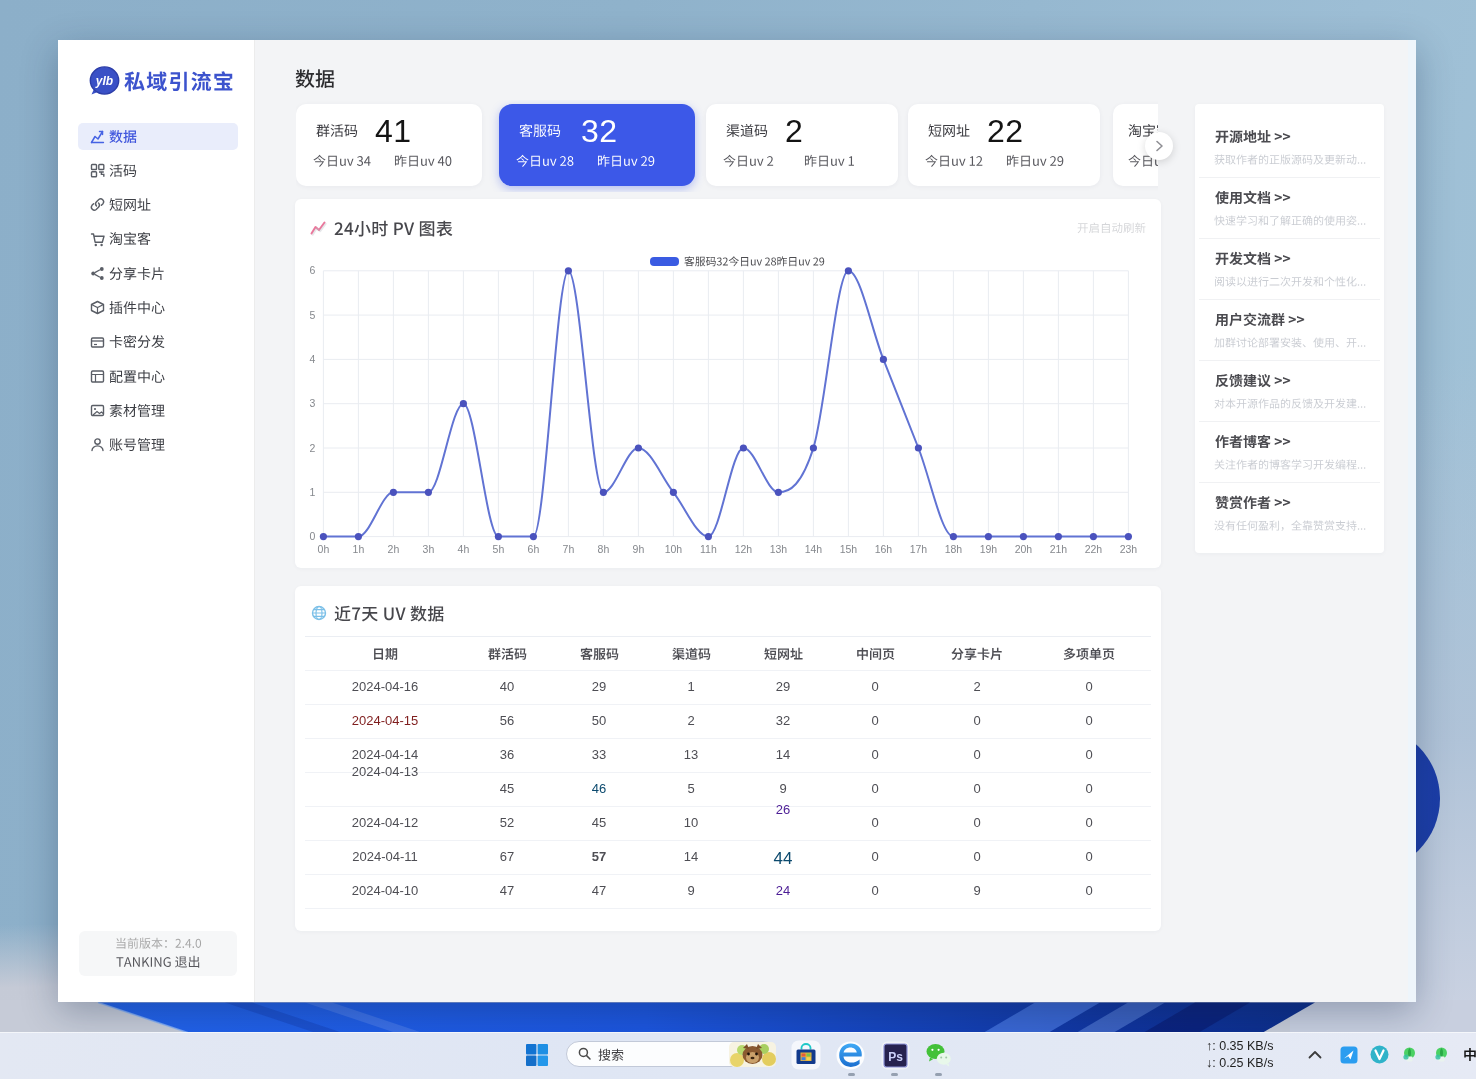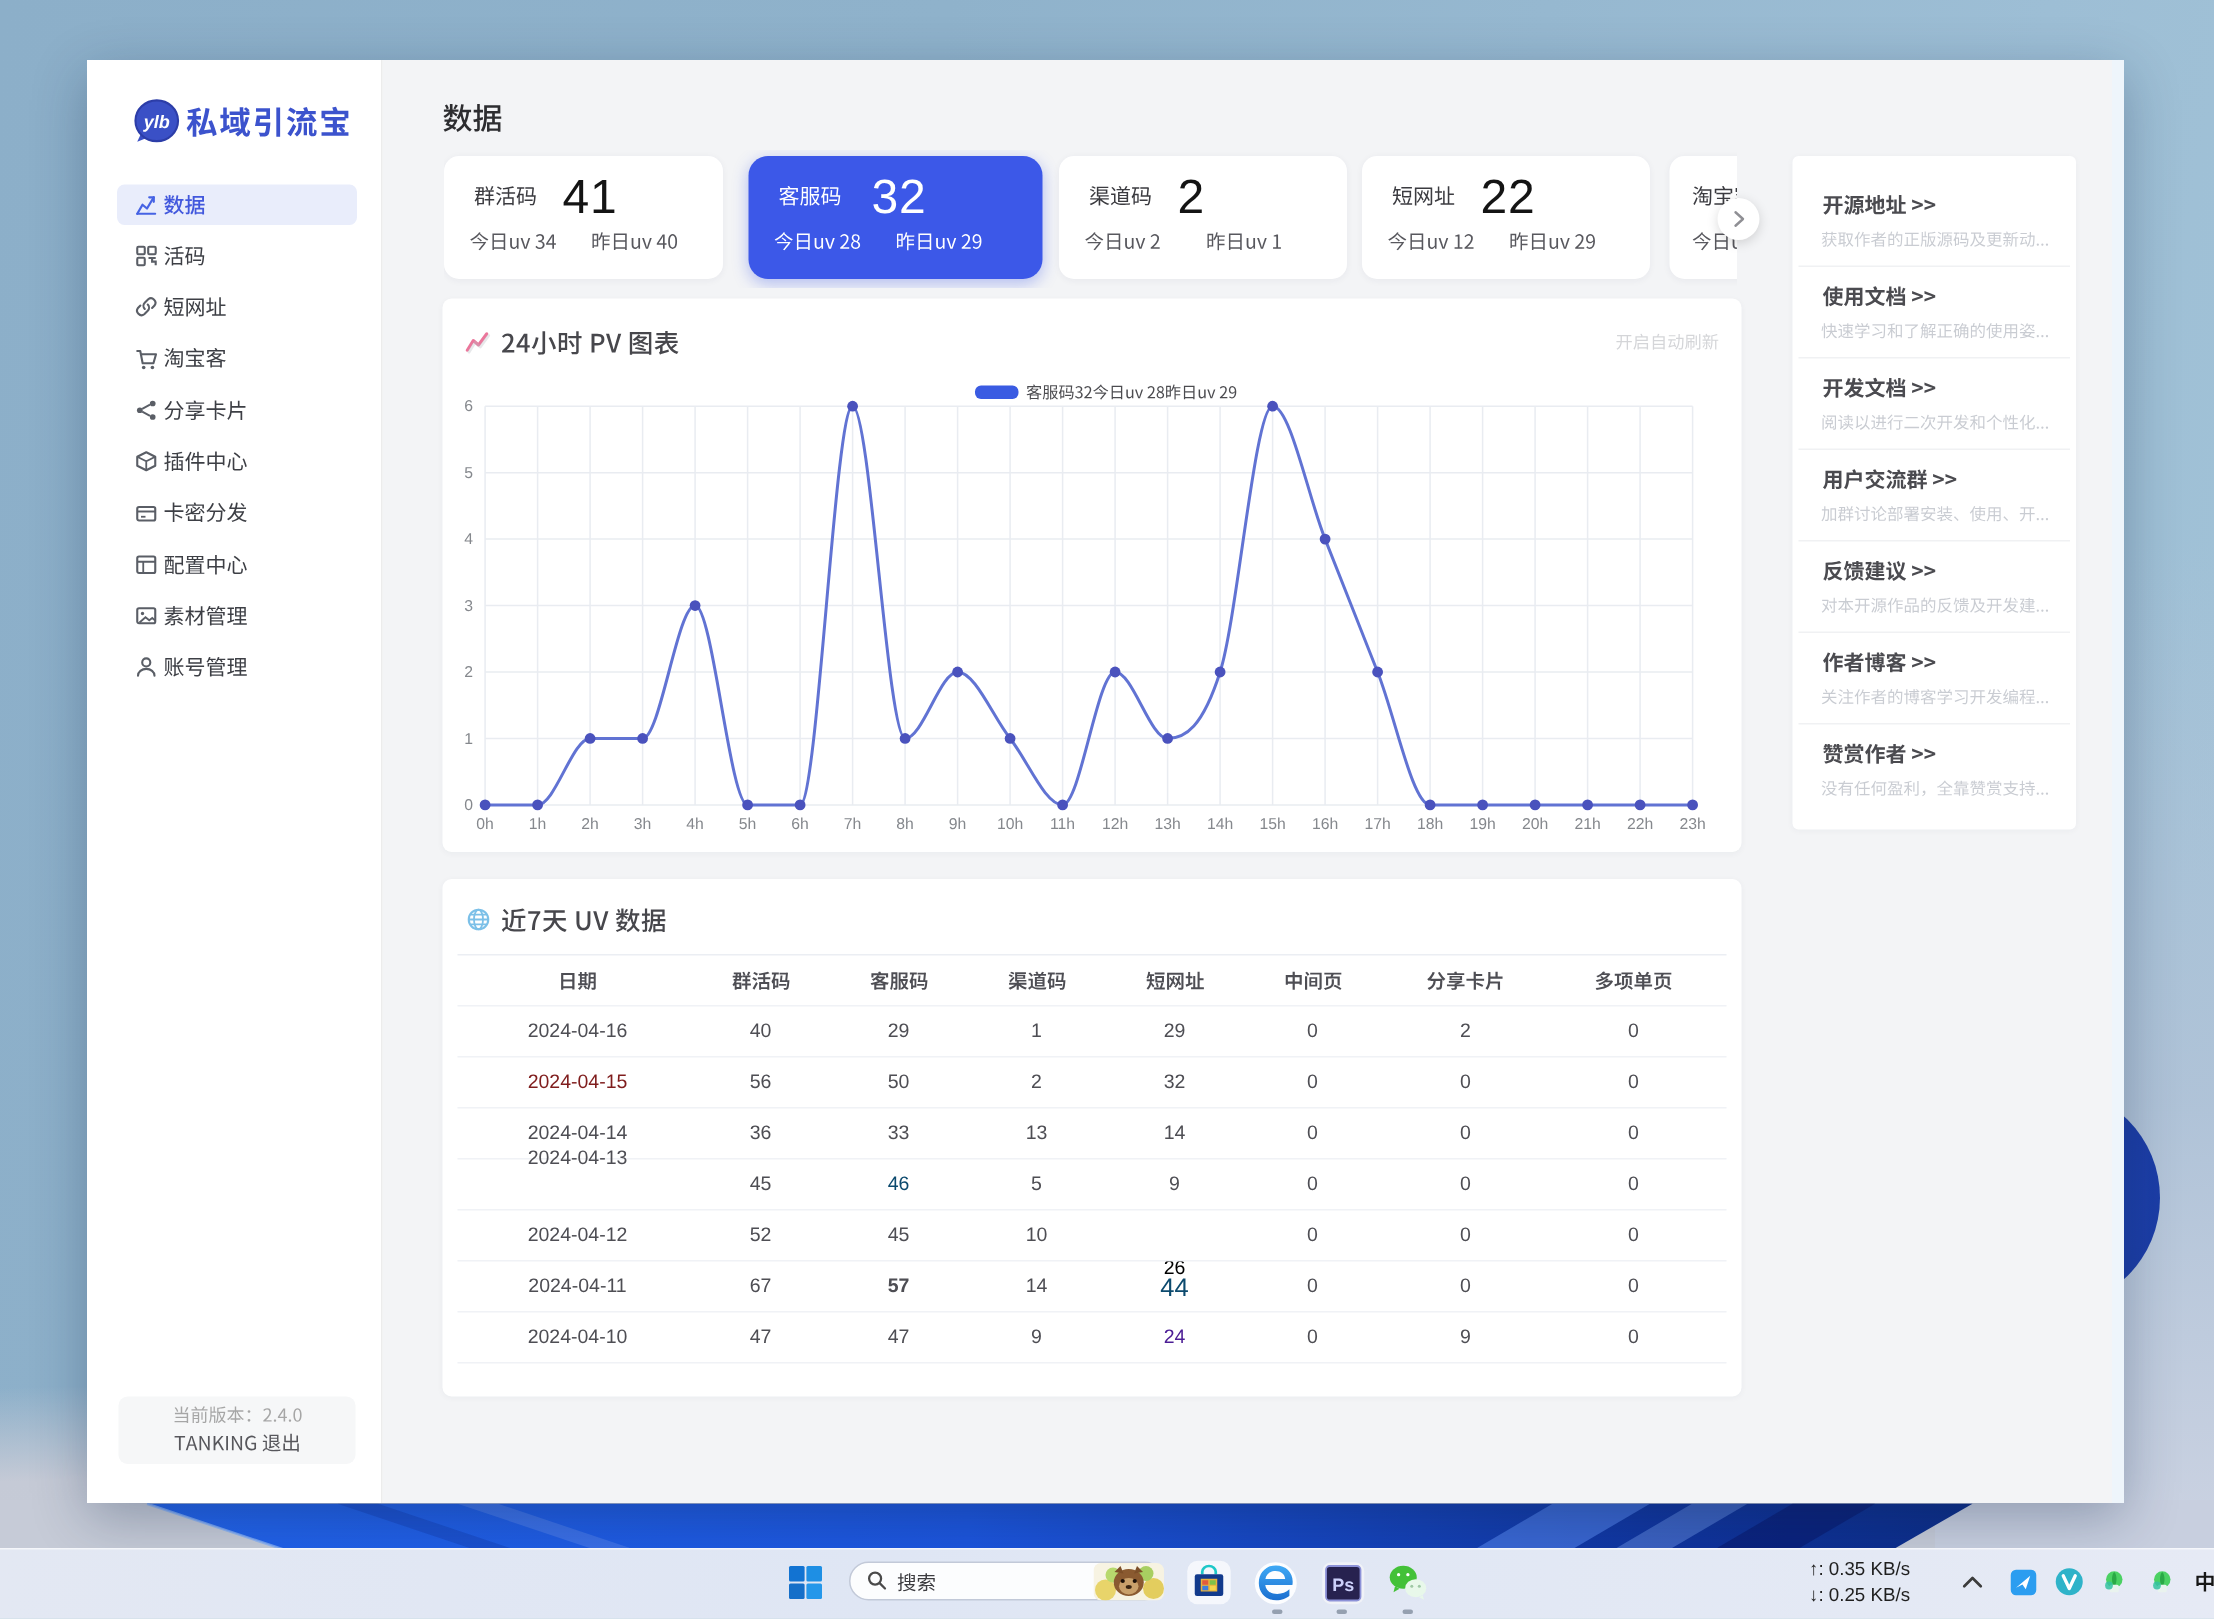--- a/index.html
+++ b/index.html
@@ -783,21 +783,21 @@
 <div style="position:absolute;left:691px;top:781px;transform:translateX(-50%);font-size:13px;color:#4e4e54;font-weight:400;white-space:nowrap;">5</div>
 <div style="position:absolute;left:783px;top:781px;transform:translateX(-50%);font-size:13px;color:#4e4e54;font-weight:400;white-space:nowrap;">9</div>
 <div style="position:absolute;left:875px;top:781px;transform:translateX(-50%);font-size:13px;color:#4e4e54;font-weight:400;white-space:nowrap;">0</div>
 <div style="position:absolute;left:977px;top:781px;transform:translateX(-50%);font-size:13px;color:#4e4e54;font-weight:400;white-space:nowrap;">0</div>
 <div style="position:absolute;left:1089px;top:781px;transform:translateX(-50%);font-size:13px;color:#4e4e54;font-weight:400;white-space:nowrap;">0</div>
 <div style="position:absolute;left:305px;top:806px;width:846px;height:1px;background:#f0f2f6"></div>
 <div style="position:absolute;left:385px;top:815px;transform:translateX(-50%);font-size:13px;color:#4e4e54;font-weight:400;white-space:nowrap;text-align:center;">2024-04-12</div>
 <div style="position:absolute;left:507px;top:815px;transform:translateX(-50%);font-size:13px;color:#4e4e54;font-weight:400;white-space:nowrap;">52</div>
 <div style="position:absolute;left:599px;top:815px;transform:translateX(-50%);font-size:13px;color:#4e4e54;font-weight:400;white-space:nowrap;">45</div>
 <div style="position:absolute;left:691px;top:815px;transform:translateX(-50%);font-size:13px;color:#4e4e54;font-weight:400;white-space:nowrap;">10</div>
-<div style="position:absolute;left:783px;top:837px;transform:translateX(-50%);font-size:13px;color:#000000;font-weight:400;white-space:nowrap;">26</div>
+<div style="position:absolute;left:783px;top:802px;transform:translateX(-50%);font-size:13px;color:#4c1d95;font-weight:400;white-space:nowrap;">26</div>
 <div style="position:absolute;left:875px;top:815px;transform:translateX(-50%);font-size:13px;color:#4e4e54;font-weight:400;white-space:nowrap;">0</div>
 <div style="position:absolute;left:977px;top:815px;transform:translateX(-50%);font-size:13px;color:#4e4e54;font-weight:400;white-space:nowrap;">0</div>
 <div style="position:absolute;left:1089px;top:815px;transform:translateX(-50%);font-size:13px;color:#4e4e54;font-weight:400;white-space:nowrap;">0</div>
 <div style="position:absolute;left:305px;top:840px;width:846px;height:1px;background:#f0f2f6"></div>
 <div style="position:absolute;left:385px;top:849px;transform:translateX(-50%);font-size:13px;color:#4e4e54;font-weight:400;white-space:nowrap;">2024-04-11</div>
 <div style="position:absolute;left:507px;top:849px;transform:translateX(-50%);font-size:13px;color:#4e4e54;font-weight:400;white-space:nowrap;">67</div>
 <div style="position:absolute;left:599px;top:849px;transform:translateX(-50%);font-size:13px;color:#4e4e54;font-weight:700;white-space:nowrap;">57</div>
 <div style="position:absolute;left:691px;top:849px;transform:translateX(-50%);font-size:13px;color:#4e4e54;font-weight:400;white-space:nowrap;">14</div>
 <div style="position:absolute;left:783px;top:849px;transform:translateX(-50%);font-size:17px;color:#0c4a6e;font-weight:400;white-space:nowrap;">44</div>
 <div style="position:absolute;left:875px;top:849px;transform:translateX(-50%);font-size:13px;color:#4e4e54;font-weight:400;white-space:nowrap;">0</div>

